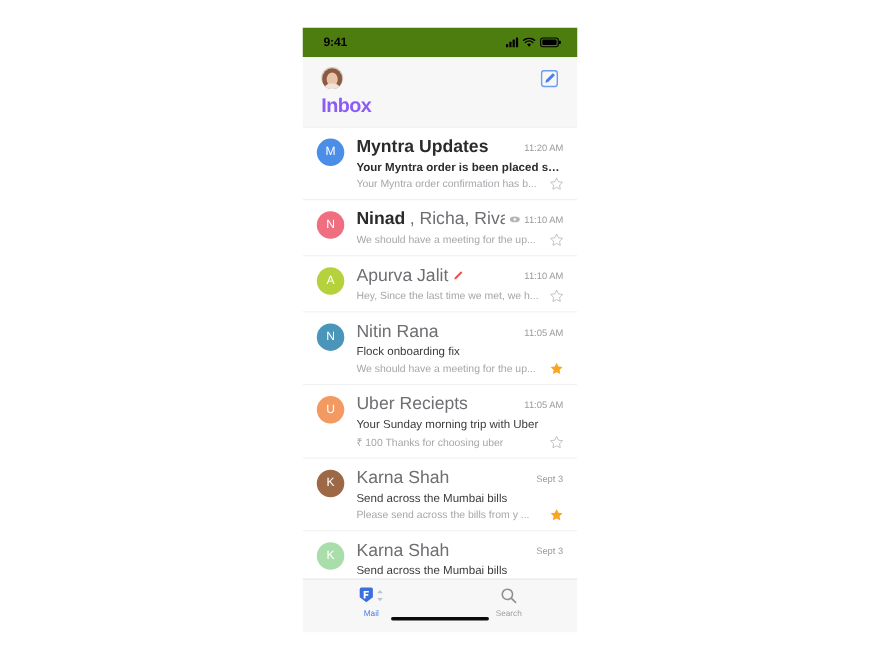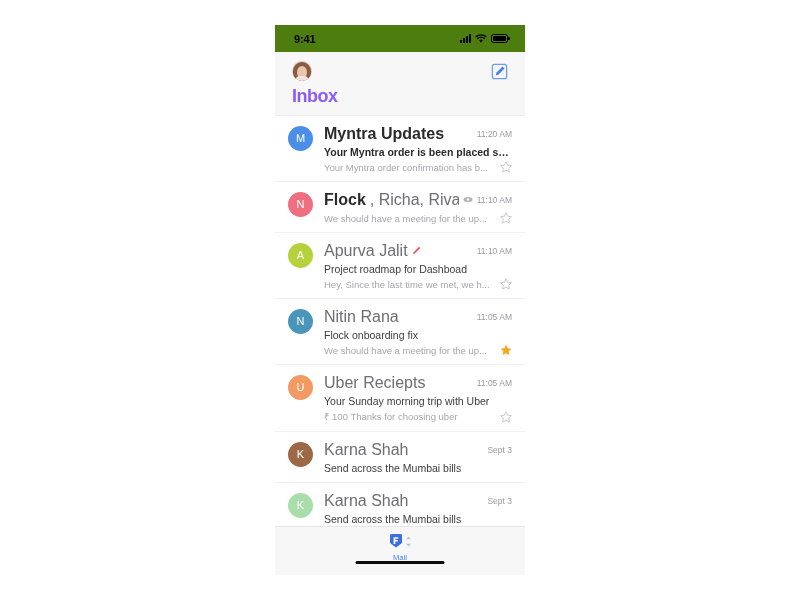--- a/index.html
+++ b/index.html
@@ -300,21 +300,21 @@
               <path d="M10 1.2 L12.7 6.9 L19 7.8 L14.5 12.2 L15.6 18.4 L10 15.5 L4.4 18.4 L5.5 12.2 L1 7.8 L7.3 6.9 Z" fill="none" stroke="#b9b9bd" stroke-width="1.3" stroke-linejoin="round"></path>
             </svg>
           </div>
         </div>
       </div>
       <div class="mail-row">
         <div class="av" style="background:#ef6e80">N</div>
         <div class="row-body">
           <div class="line-top">
             <div class="sender">
-              <b>Flock</b>
+              <b>Ninad</b>
               <span class="rest">, Richa, Riva availa...(3)</span>
             </div>
             <div class="time-wrap">
               <svg class="eye-icon" width="10" height="7" viewBox="0 0 14 9">
                 <ellipse cx="7" cy="4.5" rx="6.3" ry="3.6" fill="#b3b3b8"></ellipse>
                 <circle cx="7" cy="4.5" r="1.7" fill="#f7f7f7"></circle>
               </svg>
               <span class="time">11:10 AM</span>
             </div>
           </div>
@@ -333,21 +333,20 @@
             <div class="sender">
               <span class="rest">Apurva Jalit</span>
               <svg class="pencil-icon" width="9" height="9" viewBox="0 0 12 12">
                 <path d="M9.4 0.9 L11.1 2.6 L3.6 10.1 L1.3 10.8 L2 8.5 Z" fill="#ef4a4a"></path>
               </svg>
             </div>
             <div class="time-wrap">
               <span class="time">11:10 AM</span>
             </div>
           </div>
-          <div class="subject regular">Project roadmap for Dashboad</div>
           <div class="line-bottom">
             <div class="preview">Hey, Since the last time we met, we h...</div>
             <svg class="star" width="12" height="12" viewBox="0 0 20 20">
               <path d="M10 1.2 L12.7 6.9 L19 7.8 L14.5 12.2 L15.6 18.4 L10 15.5 L4.4 18.4 L5.5 12.2 L1 7.8 L7.3 6.9 Z" fill="none" stroke="#b9b9bd" stroke-width="1.3" stroke-linejoin="round"></path>
             </svg>
           </div>
         </div>
       </div>
       <div class="mail-row">
         <div class="av" style="background:#4a96bb">N</div>
@@ -394,20 +393,26 @@
         <div class="row-body">
           <div class="line-top">
             <div class="sender">
               <span class="rest">Karna Shah</span>
             </div>
             <div class="time-wrap">
               <span class="time">Sept 3</span>
             </div>
           </div>
           <div class="subject regular">Send across the Mumbai bills</div>
+          <div class="line-bottom">
+            <div class="preview">Please send across the bills from y ...</div>
+            <svg class="star" width="12" height="12" viewBox="0 0 20 20">
+              <path d="M10 1.2 L12.7 6.9 L19 7.8 L14.5 12.2 L15.6 18.4 L10 15.5 L4.4 18.4 L5.5 12.2 L1 7.8 L7.3 6.9 Z" fill="#faa41f"></path>
+            </svg>
+          </div>
         </div>
       </div>
       <div class="mail-row">
         <div class="av" style="background:#a9dda9">K</div>
         <div class="row-body">
           <div class="line-top">
             <div class="sender">
               <span class="rest">Karna Shah</span>
             </div>
             <div class="time-wrap">
@@ -428,18 +433,27 @@
           <path d="M4.6 4.2 H9.3 V5.7 H6.3 V7.1 H8.8 V8.5 H6.3 V11 H4.6 Z" fill="#ffffff"></path>
         </svg>
         <svg width="7" height="13" viewBox="0 0 7 13">
           <path d="M3.5 1.4 L6 4.3 H1 Z" fill="#b9c4d8"></path>
           <path d="M3.5 11.6 L1 8.7 H6 Z" fill="#b9c4d8"></path>
         </svg>
       </span>
       <span class="tab-label">Mail</span>
     </div>
 
+    <div class="tab">
+      <span class="tab-ico">
+        <svg width="15" height="15" viewBox="0 0 16 16">
+          <circle cx="6.7" cy="6.7" r="5" fill="none" stroke="#8e8e93" stroke-width="1.5"></circle>
+          <path d="M10.4 10.4 L14.6 14.6" stroke="#8e8e93" stroke-width="1.6" stroke-linecap="round"></path>
+        </svg>
+      </span>
+      <span class="tab-label">Search</span>
+    </div>
 
 
     <div class="home-bar"></div>
   </div>
 
 </div>
 
 </body></html>

